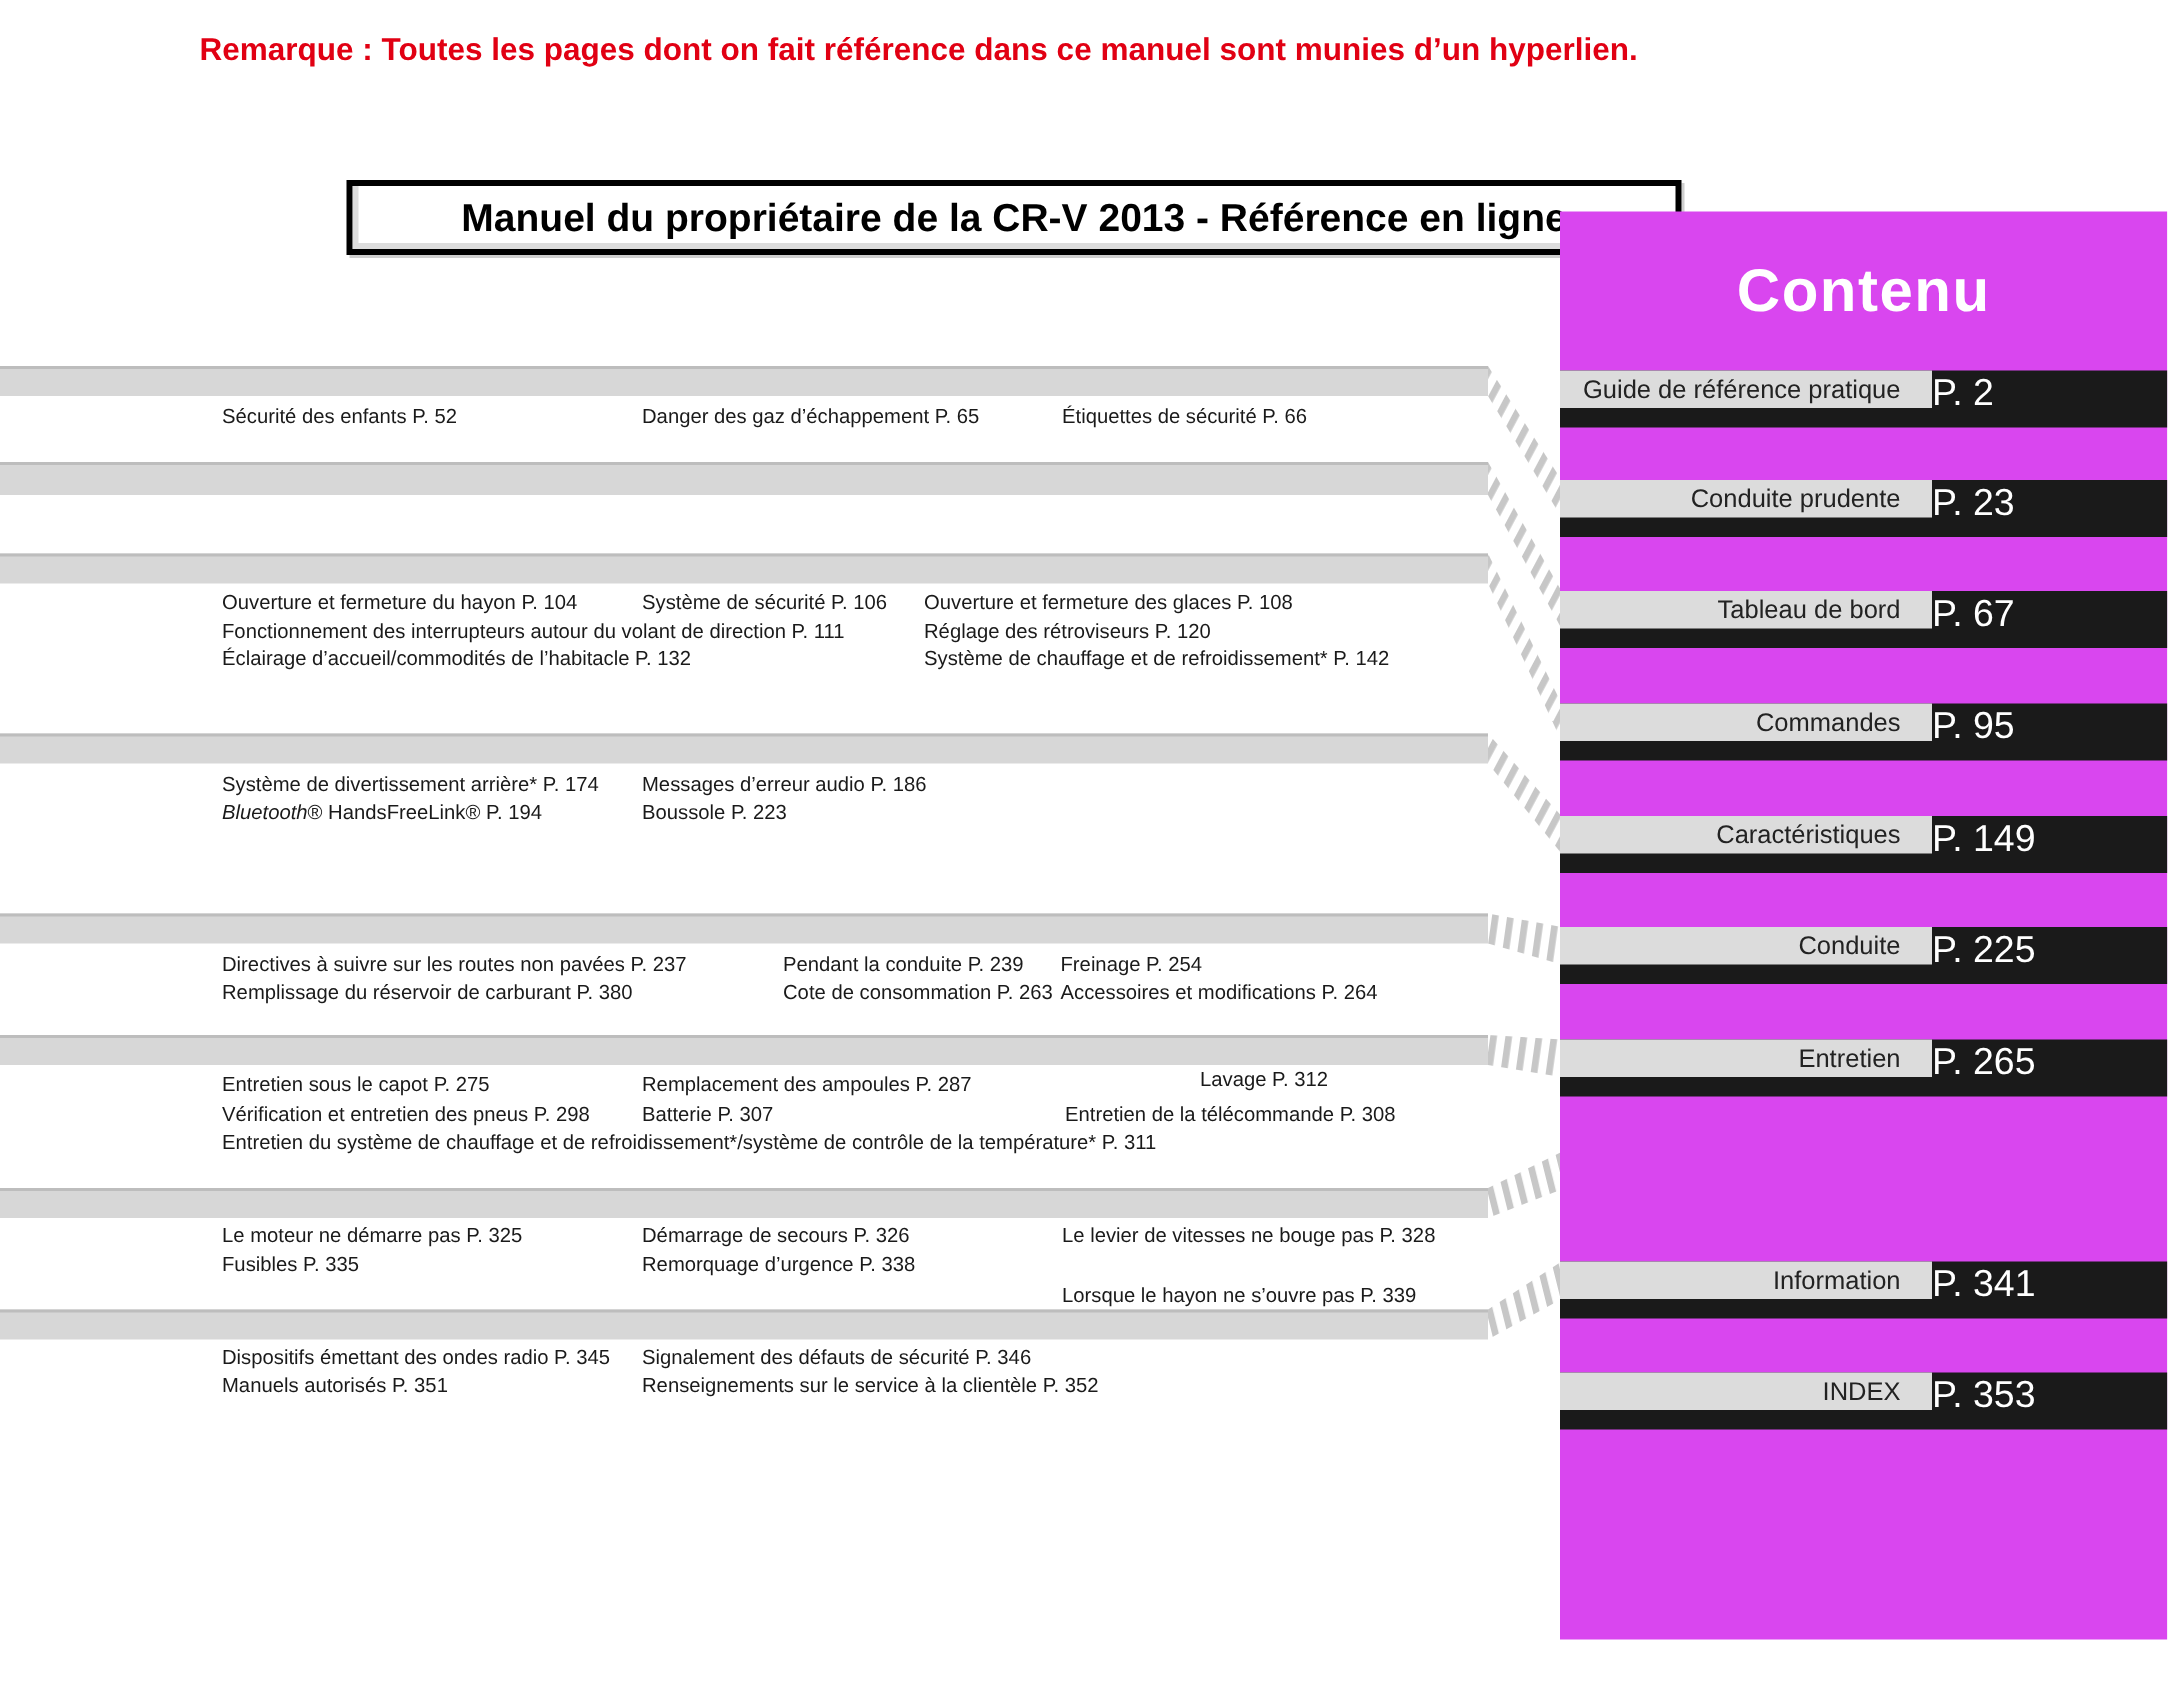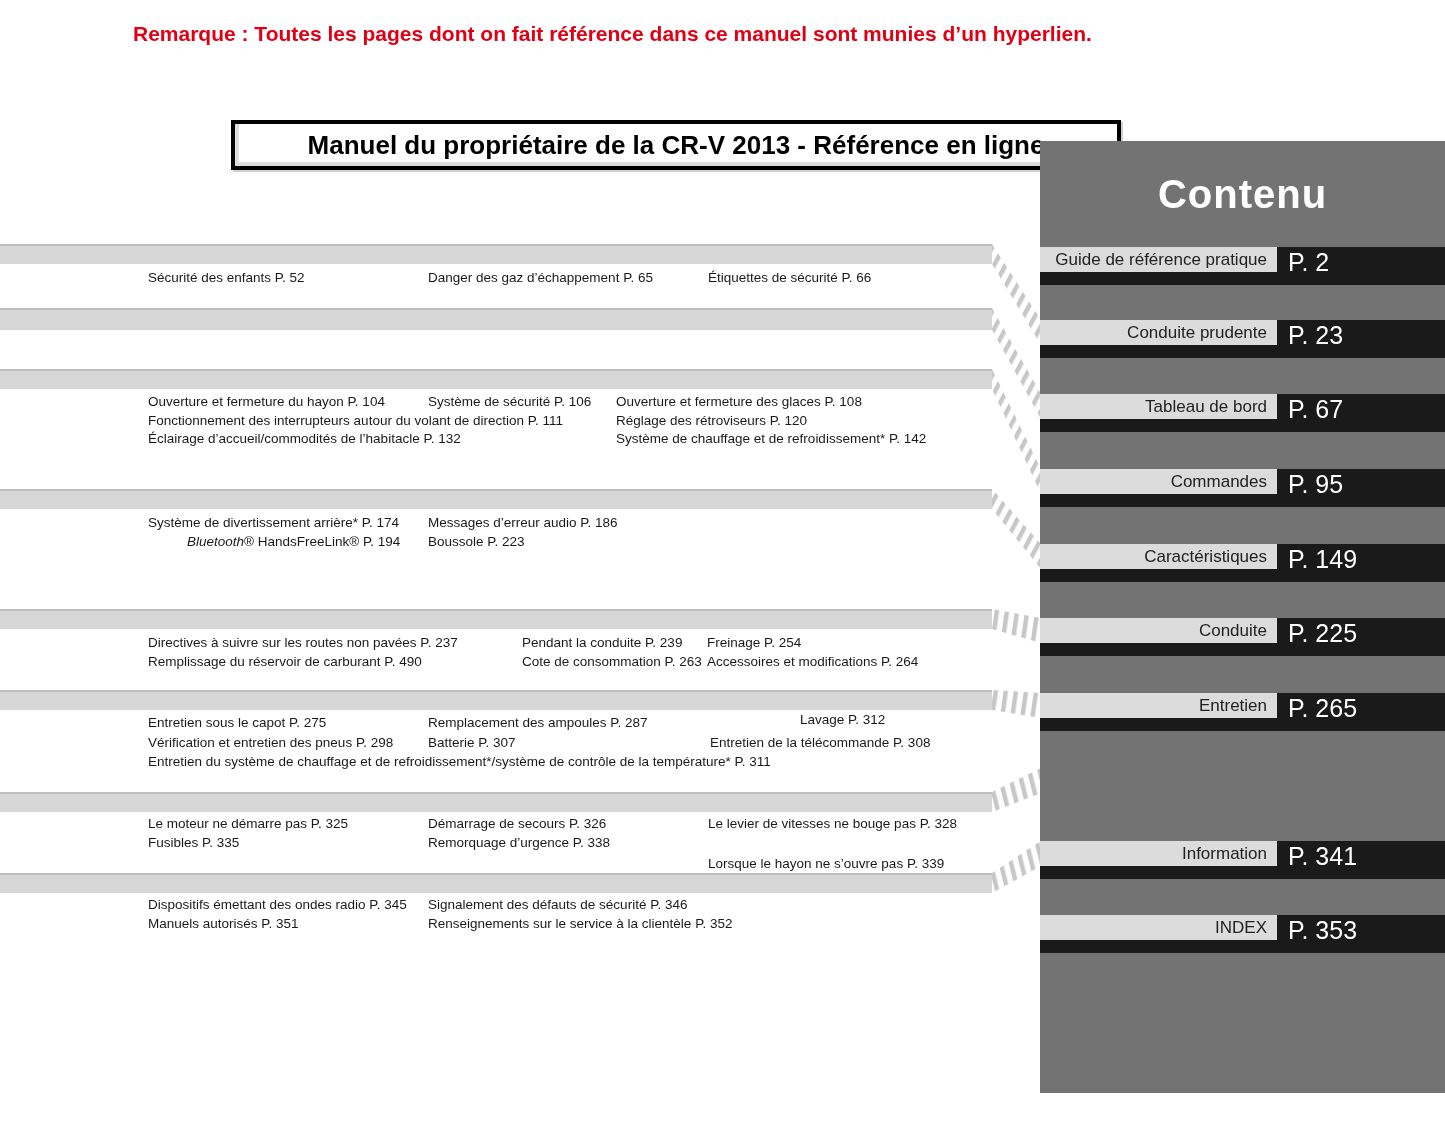--- a/index.html
+++ b/index.html
@@ -9,32 +9,32 @@
   .note{position:absolute;left:133px;top:22px;font-size:21px;font-weight:bold;color:#e10013;white-space:nowrap;}
 
   .title-box{position:absolute;left:231px;top:76px;width:882px;height:42px;background:#fff;
              border:4px solid #000;box-shadow:inset 4px -4px 0 0 #ddd, 2px 2px 0 0 #cfcfcf;
              display:flex;align-items:center;justify-content:center;margin-top:44px;}
   .title-box span{font-size:26px;font-weight:bold;color:#000;white-space:nowrap;}
 
   .secbar{position:absolute;left:0;width:992px;height:20px;background:#d7d7d7;border-top:2px solid #bdbdbd;box-sizing:border-box;}
 
   .lnk{position:absolute;font-size:13.5px;line-height:16px;color:#1a1a1a;white-space:nowrap;text-decoration:none;cursor:pointer;}
-  .lnk i{font-style:italic;margin-left:39px;}
+  .lnk i{font-style:italic;}
 
   .hatch-svg{position:absolute;left:0;top:0;pointer-events:none;}
 
-  .sidebar{position:absolute;left:1040px;top:141px;width:405px;height:952px;background:#737373;}
+  .sidebar{position:absolute;left:1040px;top:141px;width:405px;height:952px;background:#d946ef;}
   .contenu{position:absolute;top:31px;left:0;width:100%;margin:0;text-align:center;
            font-size:40px;font-weight:bold;color:#ffffff;letter-spacing:1px;}
 
   .entry{position:absolute;left:0;width:405px;height:40px;cursor:pointer;}
   .ebar{position:absolute;left:0;top:0;width:405px;height:38px;background:#1a1a1a;}
   .chip{position:absolute;left:0;top:0;width:227px;height:25px;background:#dcdcdc;color:#222;
-        font-size:17px;line-height:25px;text-align:right;padding-right:10px;white-space:nowrap;}
+        font-size:17px;line-height:25px;text-align:right;padding-right:21px;white-space:nowrap;}
   .pnum{position:absolute;left:248px;top:1px;color:#ffffff;font-size:25px;line-height:28px;white-space:nowrap;}
 </style>
 </head>
 <body>
 
 <div class="page">
 
   <div class="note">Remarque : Toutes les pages dont on fait référence dans ce manuel sont munies d’un hyperlien.</div>
 
   <div class="title-box">
@@ -85,21 +85,21 @@
   <span class="lnk" style="left:616px;top:431px">Système de chauffage et de refroidissement* P. 142</span>
 
   <span class="lnk" style="left:148px;top:515px">Système de divertissement arrière* P. 174</span>
   <span class="lnk" style="left:428px;top:515px">Messages d’erreur audio P. 186</span>
   <span class="lnk" style="left:148px;top:534px"><i>Bluetooth</i><span>® HandsFreeLink® P. 194</span></span>
   <span class="lnk" style="left:428px;top:534px">Boussole P. 223</span>
 
   <span class="lnk" style="left:148px;top:635px">Directives à suivre sur les routes non pavées P. 237</span>
   <span class="lnk" style="left:522px;top:635px">Pendant la conduite P. 239</span>
   <span class="lnk" style="left:707px;top:635px">Freinage P. 254</span>
-  <span class="lnk" style="left:148px;top:654px">Remplissage du réservoir de carburant P. 490</span>
+  <span class="lnk" style="left:148px;top:654px">Remplissage du réservoir de carburant P. 380</span>
   <span class="lnk" style="left:522px;top:654px">Cote de consommation P. 263</span>
   <span class="lnk" style="left:707px;top:654px">Accessoires et modifications P. 264</span>
 
   <span class="lnk" style="left:148px;top:715px">Entretien sous le capot P. 275</span>
   <span class="lnk" style="left:428px;top:715px">Remplacement des ampoules P. 287</span>
   <span class="lnk" style="left:148px;top:735px">Vérification et entretien des pneus P. 298</span>
   <span class="lnk" style="left:428px;top:735px">Batterie P. 307</span>
   <span class="lnk" style="left:710px;top:735px">Entretien de la télécommande P. 308</span>
   <span class="lnk" style="left:148px;top:754px">Entretien du système de chauffage et de refroidissement*/système de contrôle de la température* P. 311</span>
   <span class="lnk" style="left:800px;top:712px">Lavage P. 312</span>

